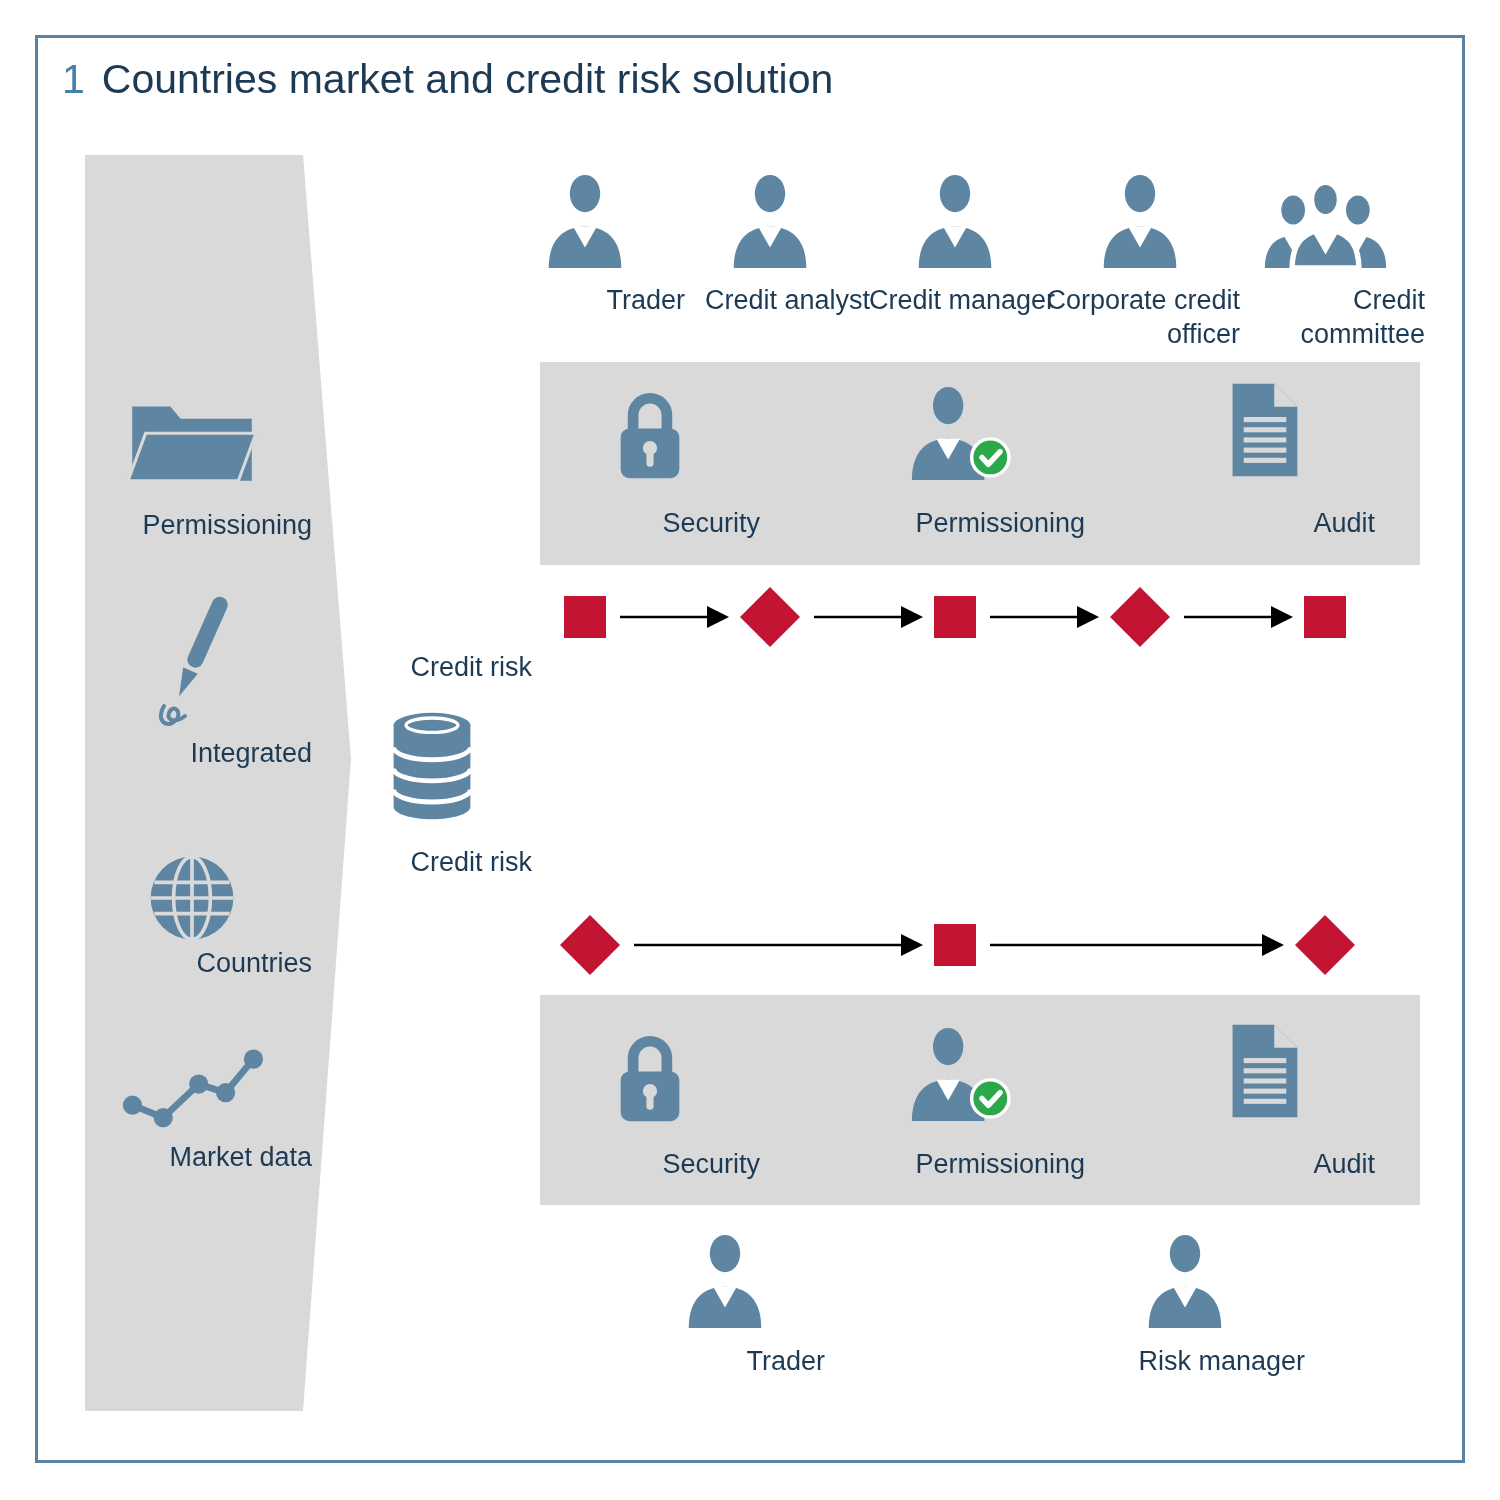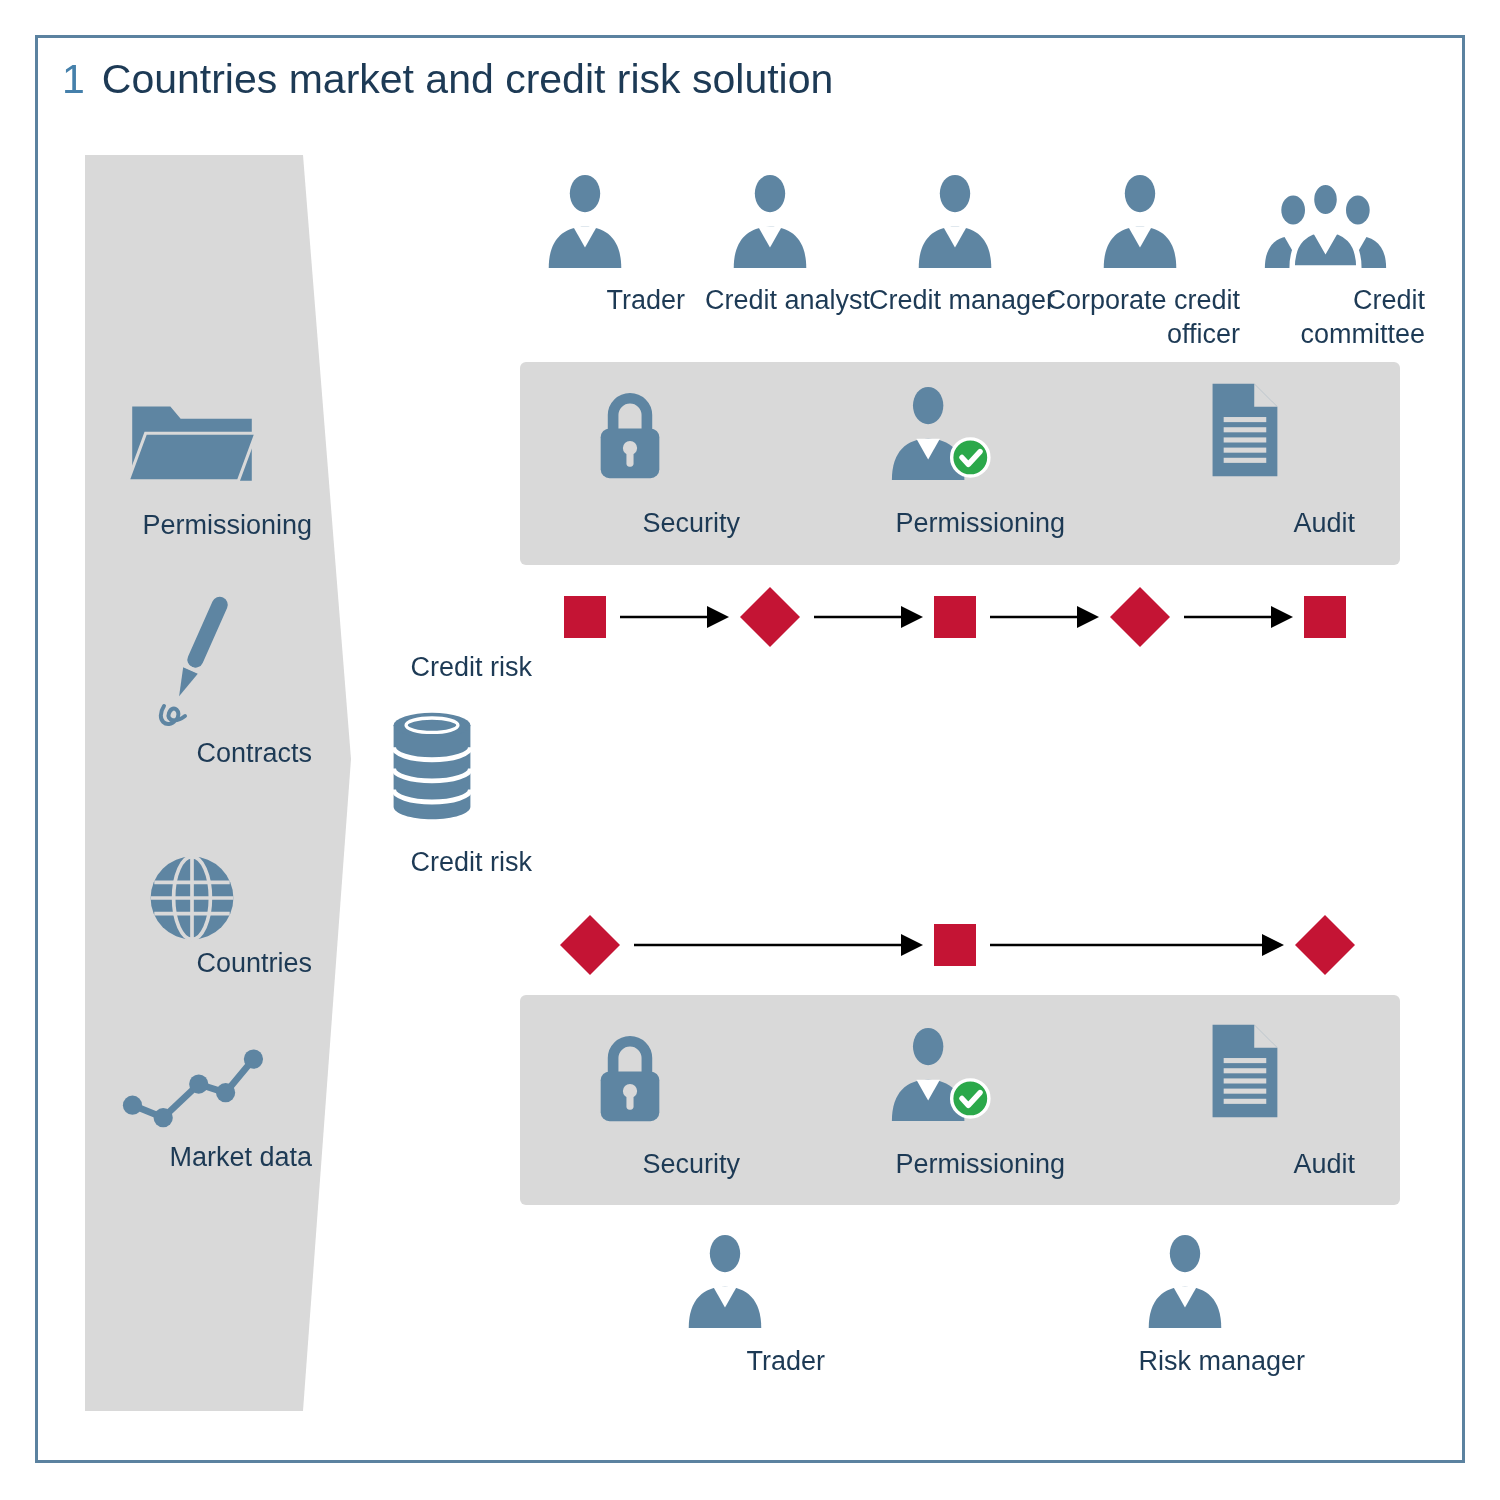--- a/index.html
+++ b/index.html
@@ -11,21 +11,21 @@
   .canvas { position:relative; width:1500px; height:1500px; background:#fff; overflow:hidden; color:#1d3a55; }
   .frame { position:absolute; left:35px; top:35px; width:1430px; height:1428px; border:3px solid #5b82a0; }
   .title { position:absolute; left:62px; top:56px; font-size:41px; display:flex; gap:17px; color:#1d3a55; }
   .title-num { color:#4580ab; }
   .funnel {
     position:absolute; left:85px; top:155px; width:266px; height:1256px; background:#d9d9d9;
     clip-path:polygon(0 0, 218px 0, 266px 604px, 218px 1256px, 0 1256px);
   }
   .ic { position:absolute; color:#5e85a2; }
   .label { position:absolute; font-size:27px; line-height:1.27; text-align:right; color:#1d3a55; }
-  .band { position:absolute; left:520px; width:880px; background:#d9d9d9;border-radius:6px; }
+  .band { position:absolute; left:540px; width:880px; background:#d9d9d9; }
   .wf { position:absolute; left:540px; width:880px; height:90px; }
   .wf-shape { fill:#c41434; }
   .wf-line { stroke:#000; stroke-width:2.5; }
 </style>
 </head>
 <body>
 
 <div class="canvas">
 
   <svg width="0" height="0" style="position:absolute" aria-hidden="true">
@@ -186,21 +186,21 @@
   <div class="funnel"></div>
 
   <svg class="ic" style="left:125px;top:392px;width:134px;height:98px" viewBox="0 0 130 95">
       <use href="#g-folder"></use>
     </svg>
   <div class="label" style="left:72px;top:508px;width:240px">Permissioning</div>
 
   <svg class="ic" style="left:152px;top:586px;width:90px;height:150px" viewBox="0 0 90 150">
       <use href="#g-pen"></use>
     </svg>
-  <div class="label" style="left:72px;top:736px;width:240px">Contracts</div>
+  <div class="label" style="left:72px;top:736px;width:240px">Integrated</div>
 
   <svg class="ic" style="left:146px;top:852px;width:92px;height:92px" viewBox="0 0 100 100">
       <use href="#g-globe"></use>
     </svg>
   <div class="label" style="left:72px;top:946px;width:240px">Countries</div>
 
   <svg class="ic" style="left:120px;top:1038px;width:144px;height:96px" viewBox="0 0 150 100">
       <use href="#g-market"></use>
     </svg>
   <div class="label" style="left:72px;top:1140px;width:240px">Market data</div>

